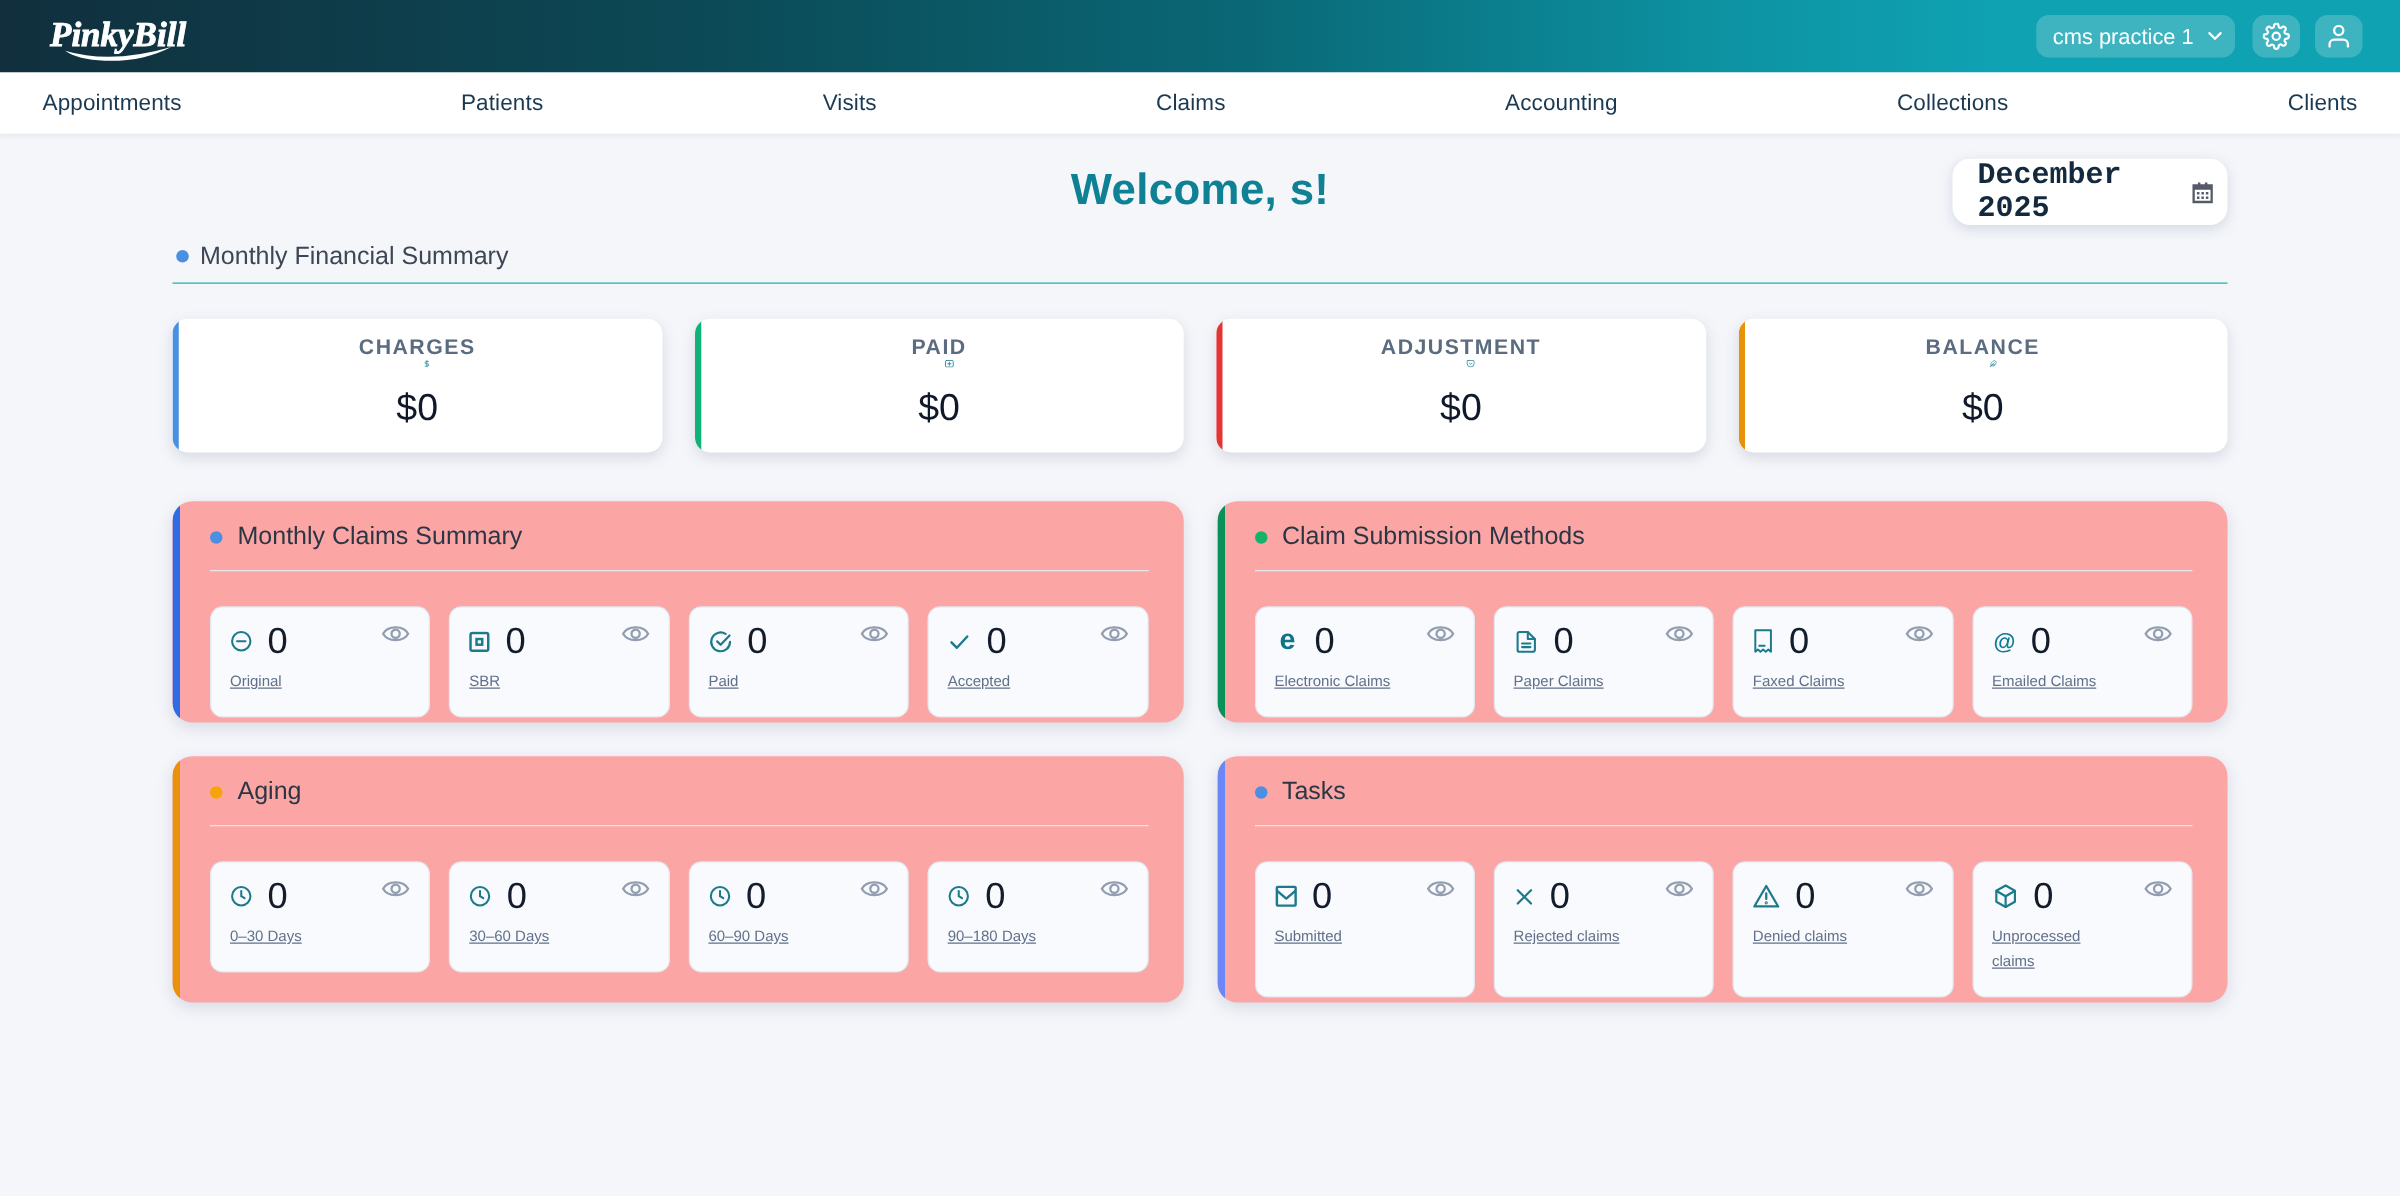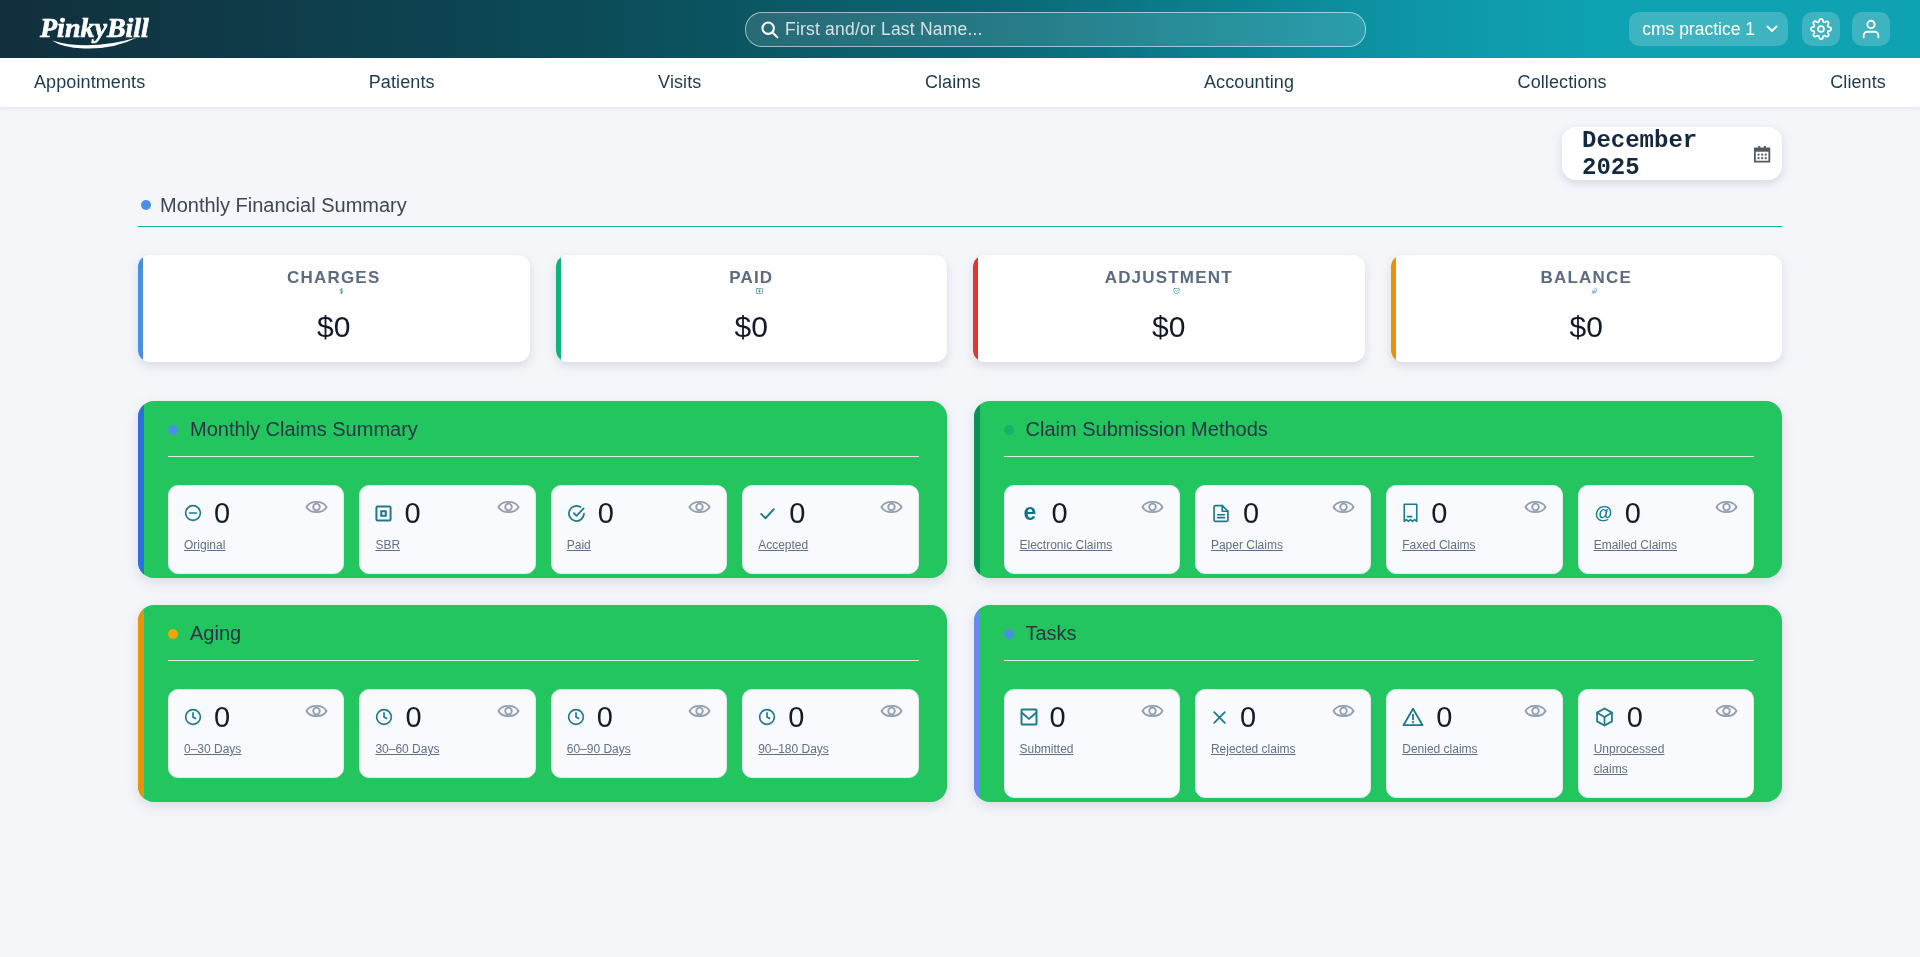--- a/index.html
+++ b/index.html
@@ -44,21 +44,21 @@
 .stat.b-green::before { background:#10b377; }
 .stat.b-red::before { background:#e43434; }
 .stat.b-orange::before { background:#e8910a; }
 .stat .trow { display:flex; align-items:center; justify-content:center; height:26px;flex-direction:column; }
 .stat .tt { color:#5b6b80; font-size:17px; font-weight:bold; letter-spacing:1.2px; }
 .stat .trow svg { margin-left:16px; }
 .stat .amount { text-align:center; font-size:30px; color:#10192a; margin-top:16px; }
 
 
 .grid2 { display:grid; grid-template-columns:1fr 1fr; gap:27px; margin-top:39px; }
-.bigcard { position:relative; background:#22c55e; border-radius:16px; box-shadow:0 4px 12px rgba(141,152,174,0.28); overflow:hidden; padding:15px 28px 4px 30px; }
+.bigcard { position:relative; background:#fca5a5; border-radius:16px; box-shadow:0 4px 12px rgba(141,152,174,0.28); overflow:hidden; padding:15px 28px 4px 30px; }
 .bigcard::before { content:""; position:absolute; left:0; top:0; bottom:0; width:6px; }
 .bigcard.s-blue::before { background:#2e6ce5; }
 .bigcard.s-green::before { background:#089158; }
 .bigcard.s-orange::before { background:#e8910a; }
 .bigcard.s-indigo::before { background:#6b86f7; }
 .bc-head { display:flex; align-items:center; height:27px; }
 .bc-head .dot { width:10px; height:10px; border-radius:50%; }
 .d-blue { background:#4a90e2; } .d-green { background:#17b26a; } .d-orange { background:#f5a40c; }
 .bc-head .t { font-size:20px; color:#2b3645; margin-left:12px; }
 .bc-sep { border:none; border-top:1px solid #e4e7ec; margin-top:13px; }
@@ -72,27 +72,20 @@
 </head>
 <body>
 
 <div class="topbar">
   <div class="logo">
     <svg width="130" height="50" viewBox="0 0 130 50">
       <text x="4" y="31" font-family="Liberation Serif, serif" font-style="italic" font-weight="bold" font-size="28" fill="#ffffff" stroke="#ffffff" stroke-width="0.7">PinkyBill</text>
       <path d="M16 34.5 Q 53 45.5 101 31.5 Q 78 43.5 48 42.5 Q 26 41.5 16 34.5 Z" fill="#ffffff"></path>
     </svg>
   </div>
-  <div class="search">
-    <svg width="21" height="21" viewBox="0 0 24 24" fill="none" stroke="#ffffff" stroke-width="2.4" stroke-linecap="round">
-        <circle cx="10.5" cy="10.5" r="6.5"></circle>
-        <line x1="15.5" y1="15.5" x2="21" y2="21"></line>
-      </svg>
-    <span>First and/or Last Name...</span>
-  </div>
   <div class="hdr-right">
     <div class="practice">cms practice 1
       <svg class="chev" width="12" height="8" viewBox="0 0 12 8" fill="none" stroke="#fff" stroke-width="1.8" stroke-linecap="round">
           <path d="M1.5 1.5 L6 6 L10.5 1.5"></path>
         </svg>
     </div>
     <div class="icon-btn gear-btn">
       <svg width="22" height="22" viewBox="0 0 24 24" fill="none" stroke="#fff" stroke-width="1.9" stroke-linecap="round" stroke-linejoin="round">
           <circle cx="12" cy="12" r="3.2"></circle>
           <path d="M19.4 15a1.65 1.65 0 0 0 .33 1.82l.06.06a2 2 0 1 1-2.83 2.83l-.06-.06a1.65 1.65 0 0 0-1.82-.33 1.65 1.65 0 0 0-1 1.51V21a2 2 0 1 1-4 0v-.09A1.65 1.65 0 0 0 9 19.4a1.65 1.65 0 0 0-1.82.33l-.06.06a2 2 0 1 1-2.83-2.83l.06-.06a1.65 1.65 0 0 0 .33-1.82 1.65 1.65 0 0 0-1.51-1H3a2 2 0 1 1 0-4h.09A1.65 1.65 0 0 0 4.6 9a1.65 1.65 0 0 0-.33-1.82l-.06-.06a2 2 0 1 1 2.83-2.83l.06.06a1.65 1.65 0 0 0 1.82.33H9a1.65 1.65 0 0 0 1-1.51V3a2 2 0 1 1 4 0v.09a1.65 1.65 0 0 0 1 1.51 1.65 1.65 0 0 0 1.82-.33l.06-.06a2 2 0 1 1 2.83 2.83l-.06.06a1.65 1.65 0 0 0-.33 1.82V9a1.65 1.65 0 0 0 1.51 1H21a2 2 0 1 1 0 4h-.09a1.65 1.65 0 0 0-1.51 1z"></path>
@@ -112,20 +105,21 @@
     <a>Patients</a>
     <a>Visits</a>
     <a>Claims</a>
     <a>Accounting</a>
     <a>Collections</a>
     <a>Clients</a>
 </nav>
 
 <main>
   <div class="hero">
+    <h1>Welcome, s!</h1>
     <div class="datebox">
       <span class="dtext">December 2025</span>
       <svg width="20" height="20" viewBox="0 0 24 24" fill="#555b66">
           <path d="M7 1.5h2.6v4H7zM14.4 1.5H17v4h-2.6z"></path>
           <path d="M2.5 4.5h19V22h-19z" fill="none" stroke="#555b66" stroke-width="2.4"></path>
           <path d="M2.5 4.5h19V9h-19z" fill="#555b66"></path>
           <g fill="#555b66">
             <rect x="6" y="11.5" width="2.6" height="2.6"></rect>
             <rect x="10.7" y="11.5" width="2.6" height="2.6"></rect>
             <rect x="15.4" y="11.5" width="2.6" height="2.6"></rect>

